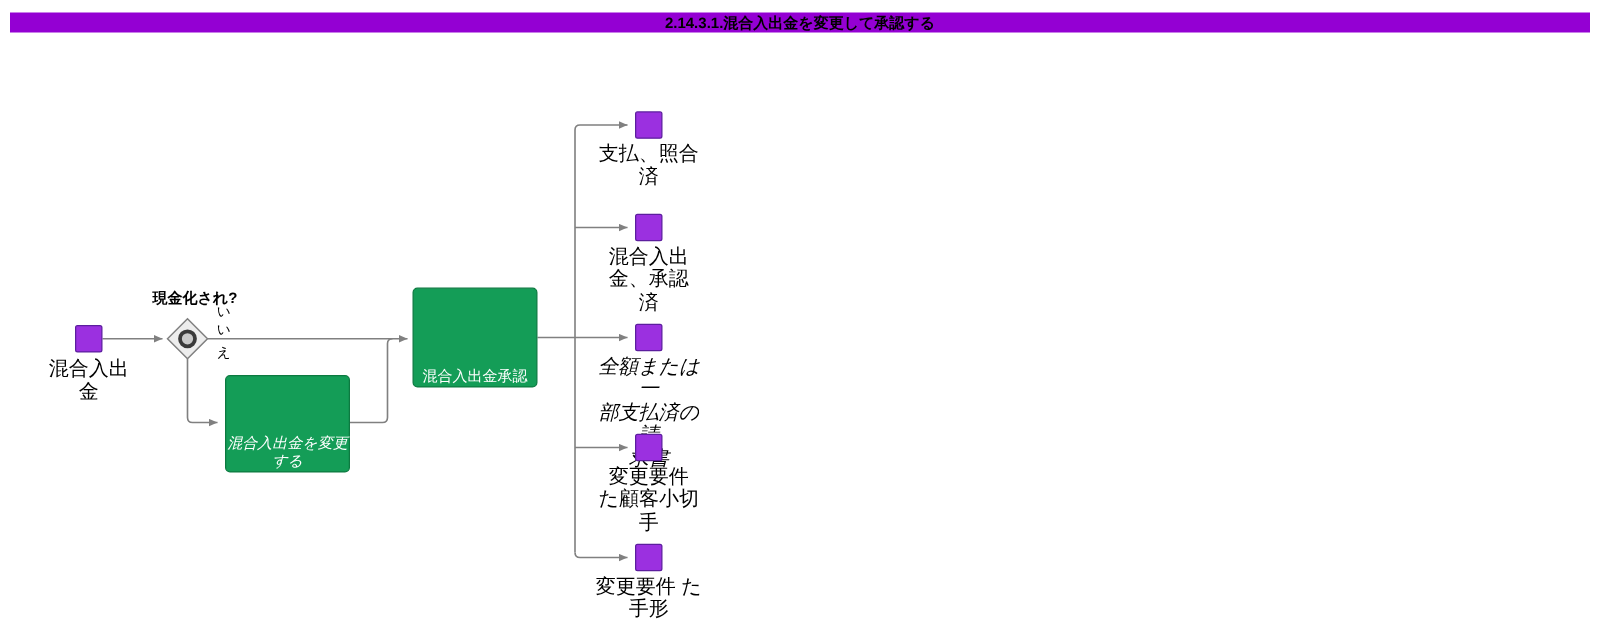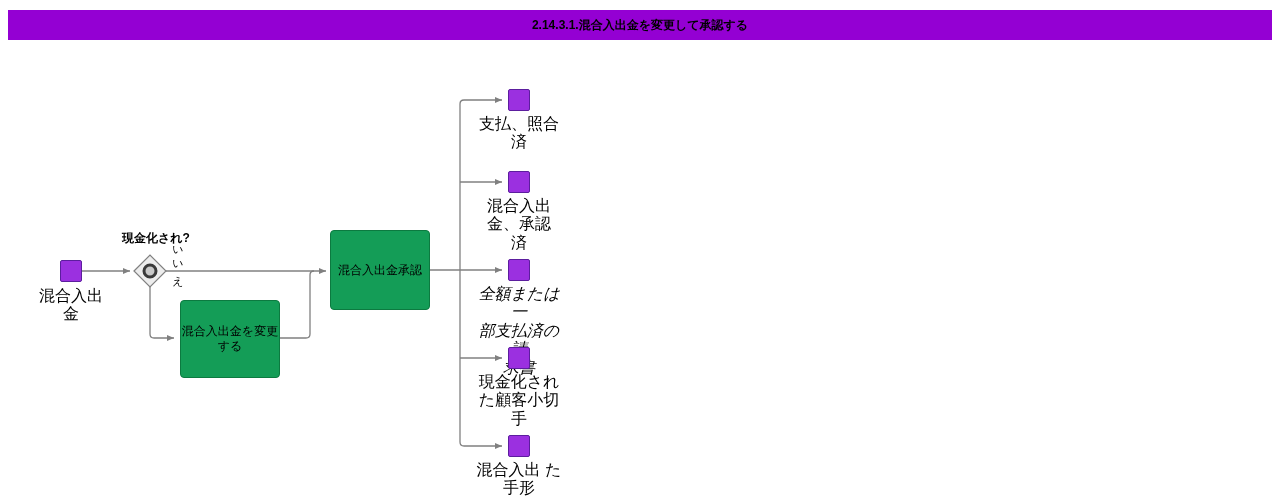--- a/index.html
+++ b/index.html
@@ -7,32 +7,32 @@
     --node-purple:#9B30E0;
     --node-purple-border:#5C1E9E;
     --node-green:#149D57;
     --node-green-border:#0C7A40;
     --connector:#808080;
     --text:#000000;
   }
   *{margin:0;padding:0;box-sizing:border-box;}
   body{background:#fff;font-family:"Liberation Sans",sans-serif;color:var(--text);}
   .canvas{position:relative;width:1280px;height:501px;background:#fff;overflow:hidden;}
-  .header{position:absolute;left:8px;top:10px;width:1264px;height:30px;background:var(--header-bg);
+  .header{position:absolute;left:8px;top:10px;width:1264px;height:16px;background:var(--header-bg);
           display:flex;align-items:center;justify-content:center;}
   .header span{font-size:12px;font-weight:bold;color:#000;}
   .connectors{position:absolute;left:0;top:0;width:1280px;height:501px;}
   .connectors path.flow{fill:none;stroke:var(--connector);stroke-width:1.3px;}
   .gateway-diamond{fill:#EDEDED;stroke:var(--connector);stroke-width:1.2px;}
   .gateway-circle{fill:#C9C9C9;stroke:#3A3A3A;stroke-width:3px;}
   .sq{position:absolute;width:22px;height:22px;background:var(--node-purple);
       border:1px solid var(--node-purple-border);border-radius:2px;}
   .task{position:absolute;background:var(--node-green);border:1px solid var(--node-green-border);
-        border-radius:4px;display:flex;align-items:center;justify-content:center;
-        color:#000000;font-size:12px;text-align:center;white-space:pre-line;line-height:1.25;}
+        border-radius:4px;display:flex;align-items:flex-end;justify-content:center;
+        color:#ffffff;font-size:12px;text-align:center;white-space:pre-line;line-height:1.25;}
   .lbl{position:absolute;font-size:16px;line-height:1.15;text-align:center;white-space:pre-line;color:var(--text);}
   .q-lbl{position:absolute;font-size:12px;font-weight:bold;white-space:nowrap;color:var(--text);}
   .v-lbl{position:absolute;font-size:11px;color:var(--text);writing-mode:vertical-rl;
          text-orientation:upright;letter-spacing:2px;}
 </style>
 </head>
 <body>
 
 <div class="canvas">
 
@@ -64,21 +64,21 @@
     </g>
   </svg>
 
   <div class="sq" style="left:60px;top:260px;"></div>
   <div class="lbl" style="left:29px;top:287px;width:84px;">混合入出
 金</div>
 
   <div class="q-lbl" style="left:122px;top:230px;">現金化され?</div>
   <div class="v-lbl" style="left:170px;top:239px;height:44px;">いいえ</div>
 
-  <div class="task" style="left:180px;top:300px;width:100px;height:78px;">
+  <div class="task" style="left:180px;top:300px;width:100px;height:78px;font-style:italic;">
     <span>混合入出金を変更
 する</span>
   </div>
 
   <div class="task" style="left:330px;top:230px;width:100px;height:80px;">
     <span>混合入出金承認</span>
   </div>
 
   <div class="sq" style="left:508px;top:89px;"></div>
   <div class="lbl" style="left:479px;top:115px;width:80px;">支払、照合
@@ -88,21 +88,21 @@
   <div class="lbl" style="left:479px;top:197px;width:80px;">混合入出
 金、承認
 済</div>
 
   <div class="sq" style="left:508px;top:259px;"></div>
   <div class="lbl" style="left:471px;top:285px;width:96px;font-style:italic;">全額または一
 部支払済の請
 求書</div>
 
   <div class="sq" style="left:508px;top:347px;"></div>
-  <div class="lbl" style="left:475px;top:373px;width:88px;">現金化され
+  <div class="lbl" style="left:475px;top:373px;width:88px;">変更要件
 た顧客小切
 手</div>
 
   <div class="sq" style="left:508px;top:435px;"></div>
-  <div class="lbl" style="left:464px;top:461px;width:110px;">混合入出 た
+  <div class="lbl" style="left:464px;top:461px;width:110px;">変更要件 た
 手形</div>
 
 </div>
 
 </body></html>

